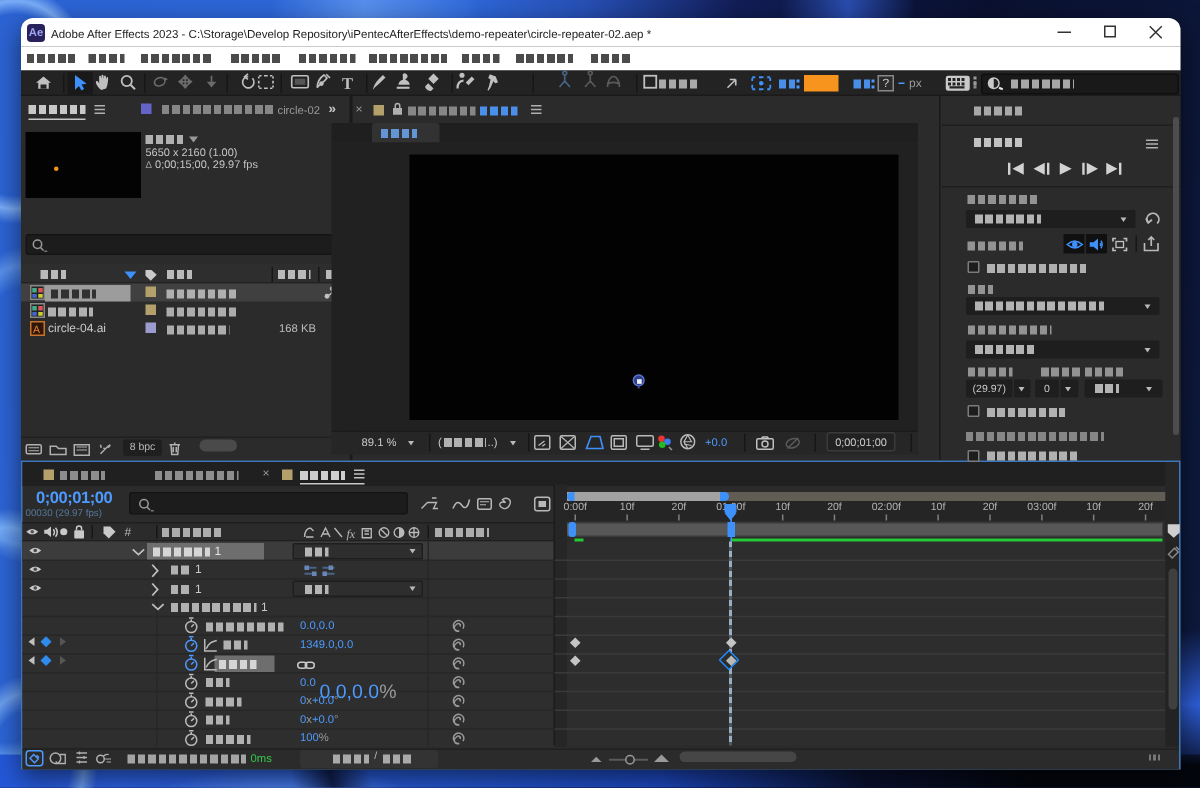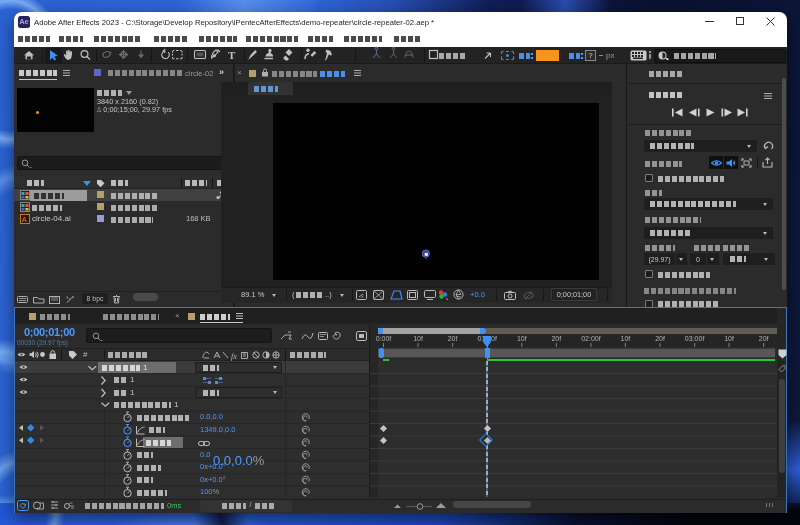--- a/index.html
+++ b/index.html
@@ -160,21 +160,21 @@
 <div class="a" style="left:19px;top:78.5px;width:38px;height:1px;background:#c8c8c8"></div>
 <div class="a" style="left:63px;top:70px;width:7px;height:1.2px;background:#b0b0b0;box-shadow:0 2.5px #b0b0b0,0 5px #b0b0b0"></div>
 <div class="a" style="left:93.5px;top:69px;width:7px;height:7px;background:#6464c8"></div>
 <i class="j" style="left:108px;top:70px;width:74px;--c:rgba(150,150,150,.85)"></i>
 <div class="a" style="left:185px;top:68.5px;color:#9a9a9a;font-size:7.5px">circle-02</div>
 <div class="a" style="left:219px;top:67px;color:#c9c9c9;font-size:9px;font-weight:bold">»</div>
 <div class="a" style="left:17px;top:88px;width:77px;height:44px;background:#030303"></div>
 <div class="a" style="left:36px;top:111px;width:3px;height:3px;background:#f7941d;border-radius:50%"></div>
 <i class="j" style="left:97px;top:90px;width:25px;--c:rgba(200,200,200,.85)"></i>
 <div class="a" style="left:126px;top:90.5px;width:0;height:0;border-left:3px solid transparent;border-right:3px solid transparent;border-top:4px solid #999"></div>
-<div class="a" style="left:97px;top:96.5px;color:#c4c4c4;font-size:7.3px">3840 x 2160 (0.82)</div>
+<div class="a" style="left:97px;top:96.5px;color:#c4c4c4;font-size:7.3px">5650 x 2160 (1.00)</div>
 <div class="a" style="left:97px;top:105px;color:#c4c4c4;font-size:7.3px"><span style="color:#9a9a9a;font-size:6.5px">Δ</span> 0;00;15;00, 29.97 fps</div>
 <div class="a" style="left:17px;top:156px;width:212px;height:14px;background:#1c1c1c;border:1px solid #141414;border-radius:2px"></div>
 <svg class="a" style="left:21px;top:159px" width="10" height="9">
     <circle cx="4" cy="3.8" r="2.8" fill="none" stroke="#9a9a9a" stroke-width="1"></circle>
     <path d="M6 6 l2 2" stroke="#9a9a9a" stroke-width="1"></path>
     <path d="M8.5 8.5 h2" stroke="#777" stroke-width="1"></path>
   </svg>
 <div class="a" style="left:14px;top:176px;width:219px;height:13px;background:#2e2e2e;border-bottom:1px solid #222"></div>
 <i class="j" style="left:27px;top:180px;width:17px;--c:rgba(210,210,210,.85)"></i>
 <div class="a" style="left:83px;top:181px;width:0;height:0;border-left:4px solid transparent;border-right:4px solid transparent;border-top:5px solid #3e90fa"></div>

